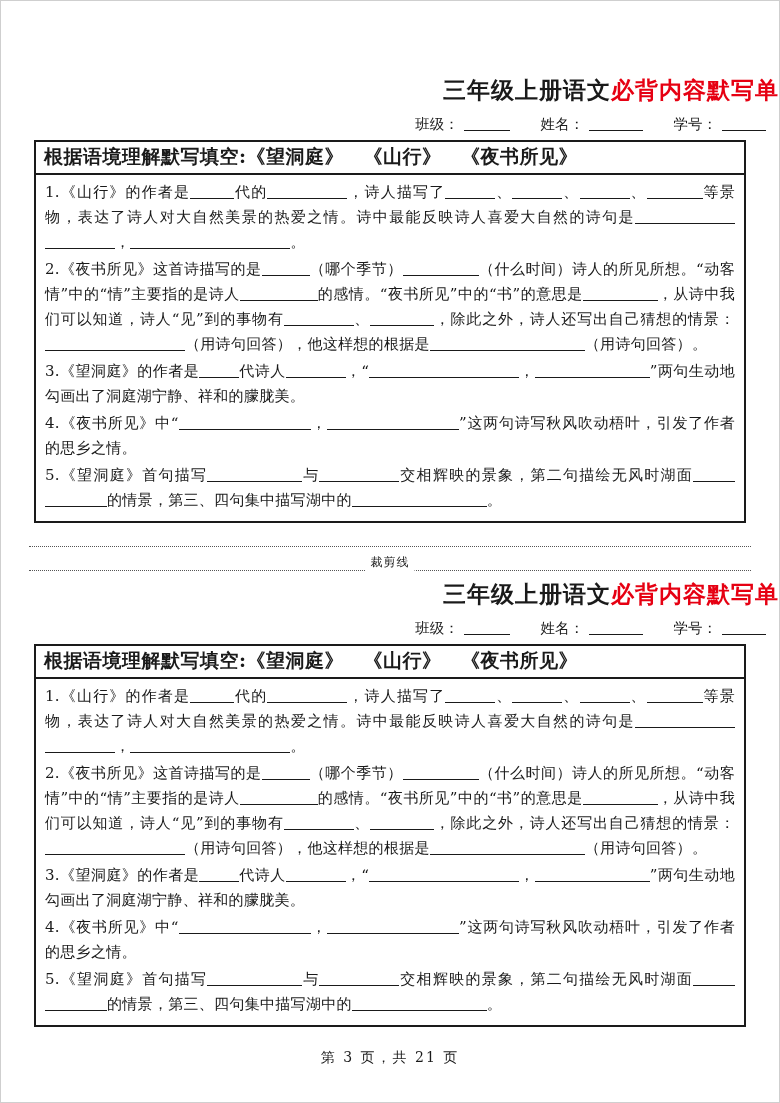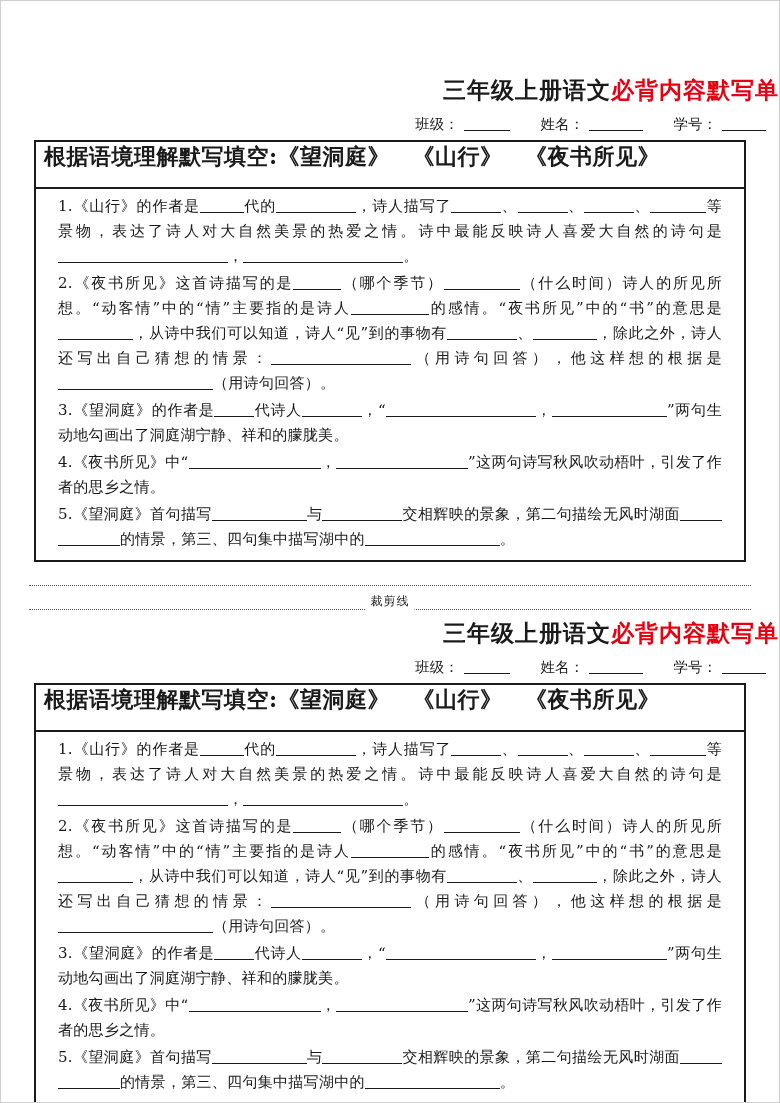--- a/index.html
+++ b/index.html
@@ -40,26 +40,26 @@
   .qbox {
     width:712px;
     margin:0 auto;
     border:2px solid #1a1a1a;
     box-sizing:border-box;
     background:#fff;
   }
   .qbox-header {
     border-bottom:2px solid #1a1a1a;
     font-weight:700;
-    font-size:22px;
+    font-size:19px;
     line-height:25px;
-    padding:2px 8px 18px;
+    padding:2px 8px 4px;
     letter-spacing:0.5px;
   }
-  .questions { padding:3px 22px 8px; }
+  .questions { padding:3px 9px 8px; }
   .question {
     font-size:15px;
     line-height:25px;
     text-align:justify;
     margin-top:2px;
     letter-spacing:0.3px;
   }
   .question .blank { height:12px; }
   .cutline { margin:23px 28px 8px; }
   .cut-rule { border-top:1px dotted #555; height:0; }
@@ -124,14 +124,17 @@
       <div class="questions">
           <div class="question">1.《山行》的作者是<span class="blank" style="width: 44px;"></span>代的<span class="blank" style="width: 80px;"></span>，诗人描写了<span class="blank" style="width: 50px;"></span>、<span class="blank" style="width: 50px;"></span>、<span class="blank" style="width: 50px;"></span>、<span class="blank" style="width: 56px;"></span>等景物，表达了诗人对大自然美景的热爱之情。诗中最能反映诗人喜爱大自然的诗句是<span class="blank" style="width: 100px;"></span><span class="blank" style="width: 70px;"></span>，<span class="blank" style="width: 160px;"></span>。</div>
           <div class="question">2.《夜书所见》这首诗描写的是<span class="blank" style="width: 48px;"></span>（哪个季节）<span class="blank" style="width: 76px;"></span>（什么时间）诗人的所见所想。“动客情”中的“情”主要指的是诗人<span class="blank" style="width: 78px;"></span>的感情。“夜书所见”中的“书”的意思是<span class="blank" style="width: 75px;"></span>，从诗中我们可以知道，诗人“见”到的事物有<span class="blank" style="width: 70px;"></span>、<span class="blank" style="width: 64px;"></span>，除此之外，诗人还写出自己猜想的情景：<span class="blank" style="width: 140px;"></span>（用诗句回答），他这样想的根据是<span class="blank" style="width: 155px;"></span>（用诗句回答）。</div>
           <div class="question">3.《望洞庭》的作者是<span class="blank" style="width: 40px;"></span>代诗人<span class="blank" style="width: 60px;"></span>，“<span class="blank" style="width: 150px;"></span>，<span class="blank" style="width: 115px;"></span>”两句生动地勾画出了洞庭湖宁静、祥和的朦胧美。</div>
           <div class="question">4.《夜书所见》中“<span class="blank" style="width: 132px;"></span>，<span class="blank" style="width: 132px;"></span>”这两句诗写秋风吹动梧叶，引发了作者的思乡之情。</div>
           <div class="question">5.《望洞庭》首句描写<span class="blank" style="width: 95px;"></span>与<span class="blank" style="width: 80px;"></span>交相辉映的景象，第二句描绘无风时湖面<span class="blank" style="width: 42px;"></span><span class="blank" style="width: 62px;"></span>的情景，第三、四句集中描写湖中的<span class="blank" style="width: 135px;"></span>。</div>
         </div>
     </div>
   </section>
 
+  <footer class="page-footer">
+    <span>第 3 页，共 21 页</span>
+  </footer>
 
 </div>
 
 </body></html>

